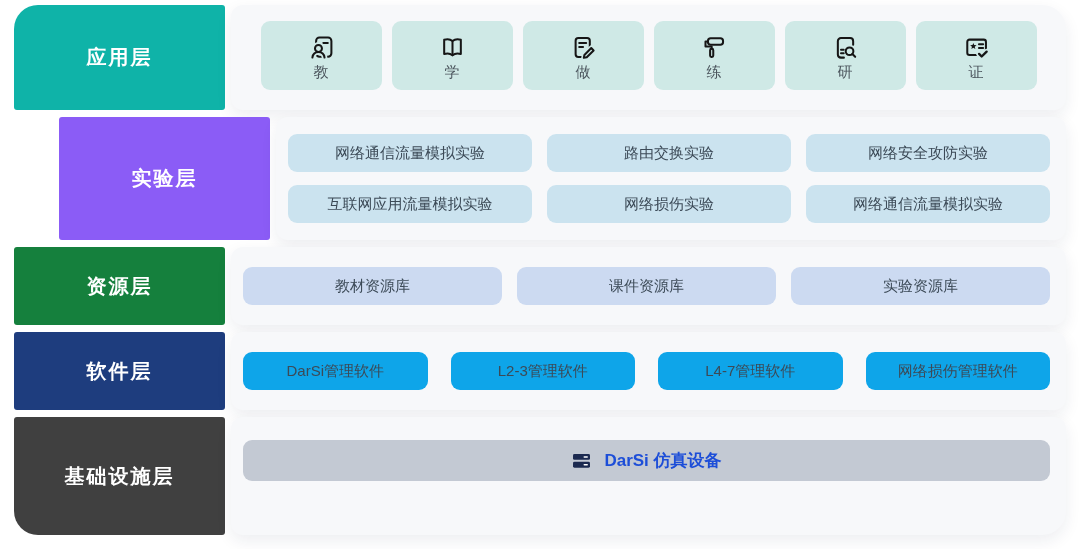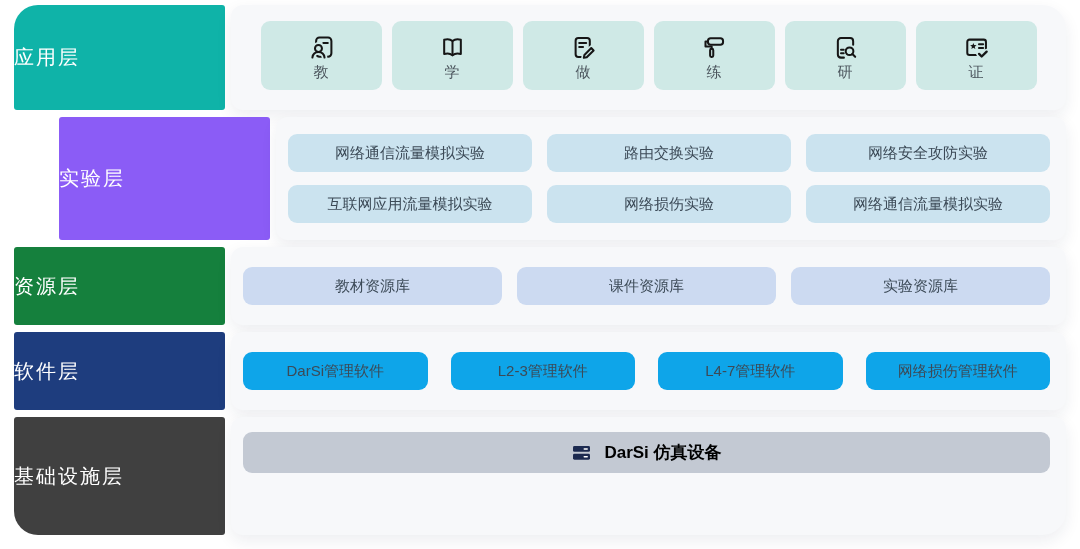--- a/index.html
+++ b/index.html
@@ -6,22 +6,22 @@
   body{
     width:1080px;height:549px;background:#ffffff;
     font-family:"Liberation Sans","DejaVu Sans",sans-serif;
     -webkit-font-smoothing:antialiased;overflow:hidden;
   }
   .stage{width:1052px;margin:5px 14px 0 14px;display:flex;flex-direction:column;gap:7px;}
   .row{display:flex;gap:6px;}
   .r1{height:105px;}.r2{height:123px;}.r3{height:78px;}.r4{height:78px;}.r5{height:118px;}
 
   .layer-label{
-    flex:0 0 211px;display:flex;align-items:center;justify-content:flex-start;
-    color:#ffffff;font-size:20px;font-weight:400;letter-spacing:2px;border-radius:3px;
+    flex:0 0 211px;display:flex;align-items:center;justify-content:center;
+    color:#ffffff;font-size:20px;font-weight:700;letter-spacing:2px;border-radius:3px;
   }
   .r1 .layer-label{background:#0FB3A8;border-radius:24px 3px 3px 3px;}
   .r2 .layer-label{background:#8b5cf6;margin-left:45px;}
   .r3 .layer-label{background:#15803d;}
   .r4 .layer-label{background:#1E3D7E;}
   .r5 .layer-label{background:#404040;border-radius:3px 3px 3px 24px;}
 
   .card{
     flex:1;background:#F7F8FA;border-radius:12px;
     box-shadow:0 6px 16px rgba(28,42,80,0.08);
@@ -44,23 +44,23 @@
     height:38px;border-radius:9px;display:flex;align-items:center;justify-content:center;
     font-size:15px;color:#3C4A57;white-space:nowrap;
   }
   .pill-exp{background:#CBE3EF;}
   .pill-res{background:#CCDAF1;}
   .pill-soft{background:#0ea5e9;}
   .pill-mod{background:#C8E3EC;height:39px;}
 
   .module-grid{display:grid;grid-template-columns:repeat(4,1fr);gap:23px;}
   .device-bar{
-    height:41px;background:#C3C9D3;border-radius:9px;
+    margin-top:8px;height:41px;background:#C3C9D3;border-radius:9px;
     display:flex;align-items:center;justify-content:center;gap:12px;
-    font-size:17px;font-weight:600;color:#000000;
+    font-size:17px;font-weight:600;color:#1d4ed8;
   }
   svg{display:block;}
 </style>
 </head>
 <body>
 
 <div class="stage">
 
   <div class="row r1">
     <div class="layer-label">

